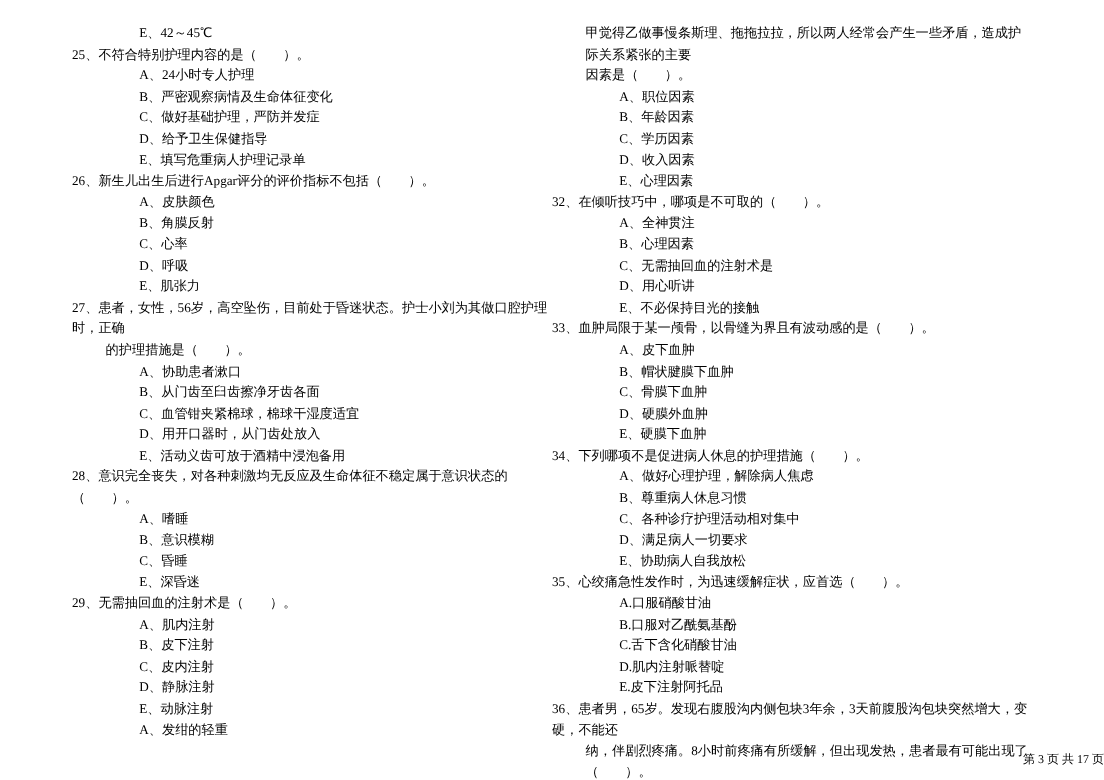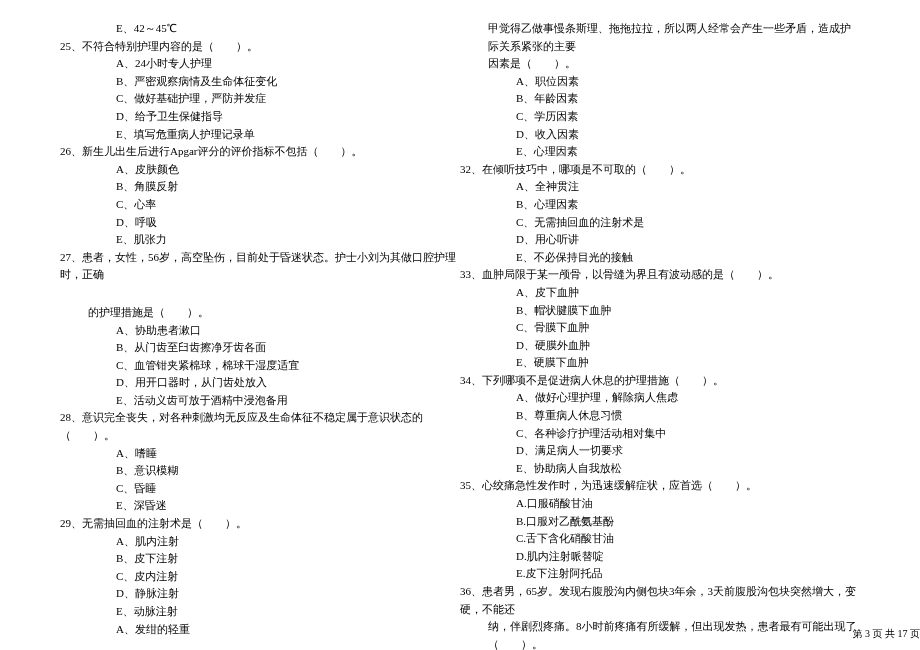--- a/index.html
+++ b/index.html
@@ -33,21 +33,20 @@
       padding-left: 0;
     }
     .opts {
       padding-left: 56px;
     }
     .opt {
       display: block;
     }
     .q-sub {
       padding-left: 28px;
-      margin-top: 20px;
     }
     .continued {
       padding-left: 28px;
     }
     .footer {
       position: absolute;
       bottom: 8px;
       left: 0;
       right: 0;
       text-align: right;

